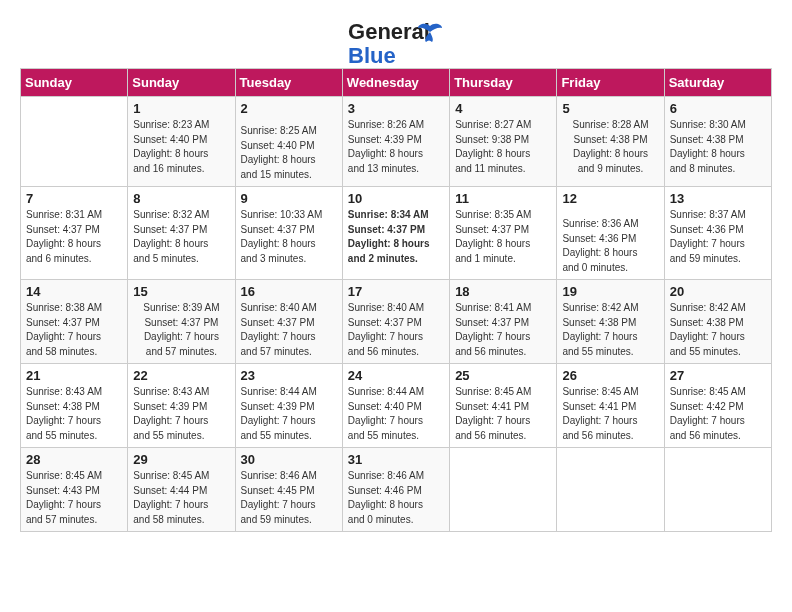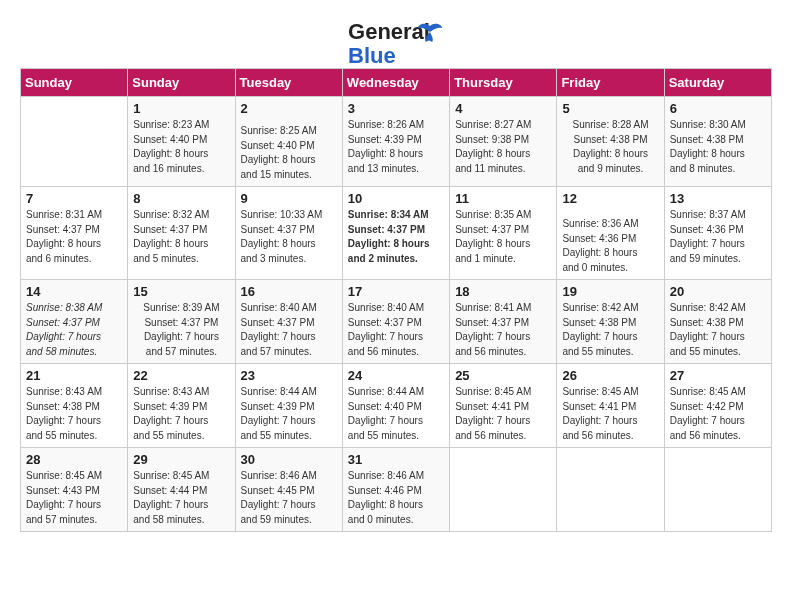--- a/index.html
+++ b/index.html
@@ -203,21 +203,21 @@
           <div class="day-number">13</div>
           <div class="day-info" style="white-space: pre-line;">Sunrise: 8:37 AM
 Sunset: 4:36 PM
 Daylight: 7 hours
 and 59 minutes.</div>
         </td>
       </tr>
       <tr>
         <td>
           <div class="day-number">14</div>
-          <div class="day-info" style="white-space: pre-line; font-style: italic;">Sunrise: 8:38 AM
+          <div class="day-info" style="white-space: pre-line;">Sunrise: 8:38 AM
 Sunset: 4:37 PM
 Daylight: 7 hours
 and 58 minutes.</div>
         </td>
         <td>
           <div class="day-number">15</div>
           <div class="day-info" style="white-space: pre-line; text-align: center;">Sunrise: 8:39 AM
 Sunset: 4:37 PM
 Daylight: 7 hours
 and 57 minutes.</div>

